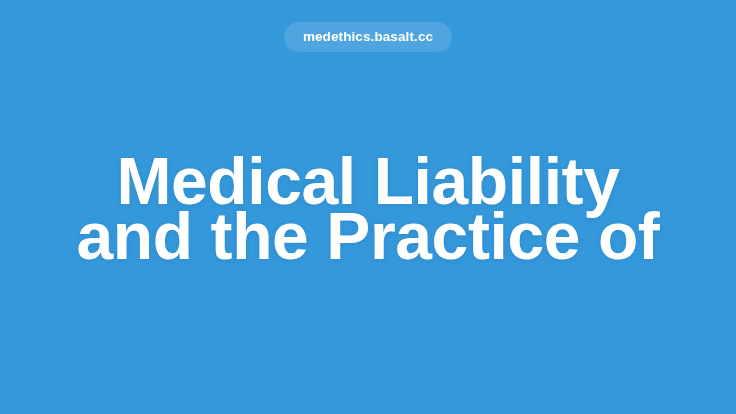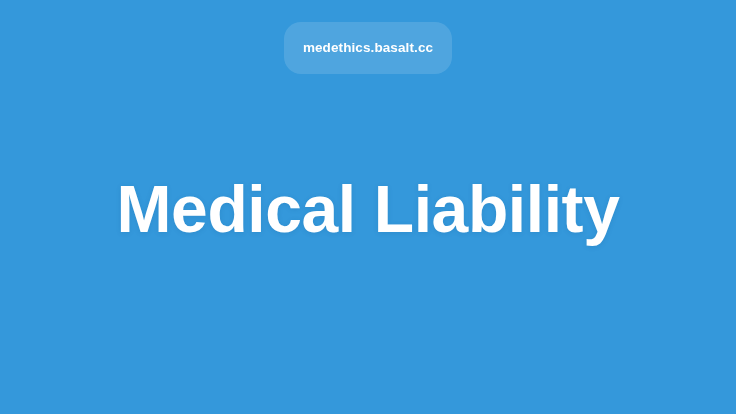--- a/index.html
+++ b/index.html
@@ -33,21 +33,21 @@
     width: 100%;
     display: flex;
     justify-content: center;
     align-items: flex-start;
   }
 
   .url-pill {
     display: inline-flex;
     align-items: center;
     justify-content: center;
-    height: 52px;
+    height: 30px;
     padding: 0 19px;
     border-radius: 17px;
     background: rgba(255, 255, 255, 0.135);
     box-sizing: border-box;
   }
 
   .url-pill-text {
     font-family: "Liberation Sans", sans-serif;
     font-size: 13.5px;
     font-weight: bold;
@@ -96,16 +96,17 @@
 
   <div class="url-pill-wrap">
     <div class="url-pill">
       <span class="url-pill-text">medethics.basalt.cc</span>
     </div>
   </div>
 
   <div class="headline-wrap">
     <h1 class="headline">
       <span class="headline-line">Medical Liability</span>
+      <span class="headline-line">and the Practice of</span>
     </h1>
   </div>
 
 </div>
 
 </body></html>

